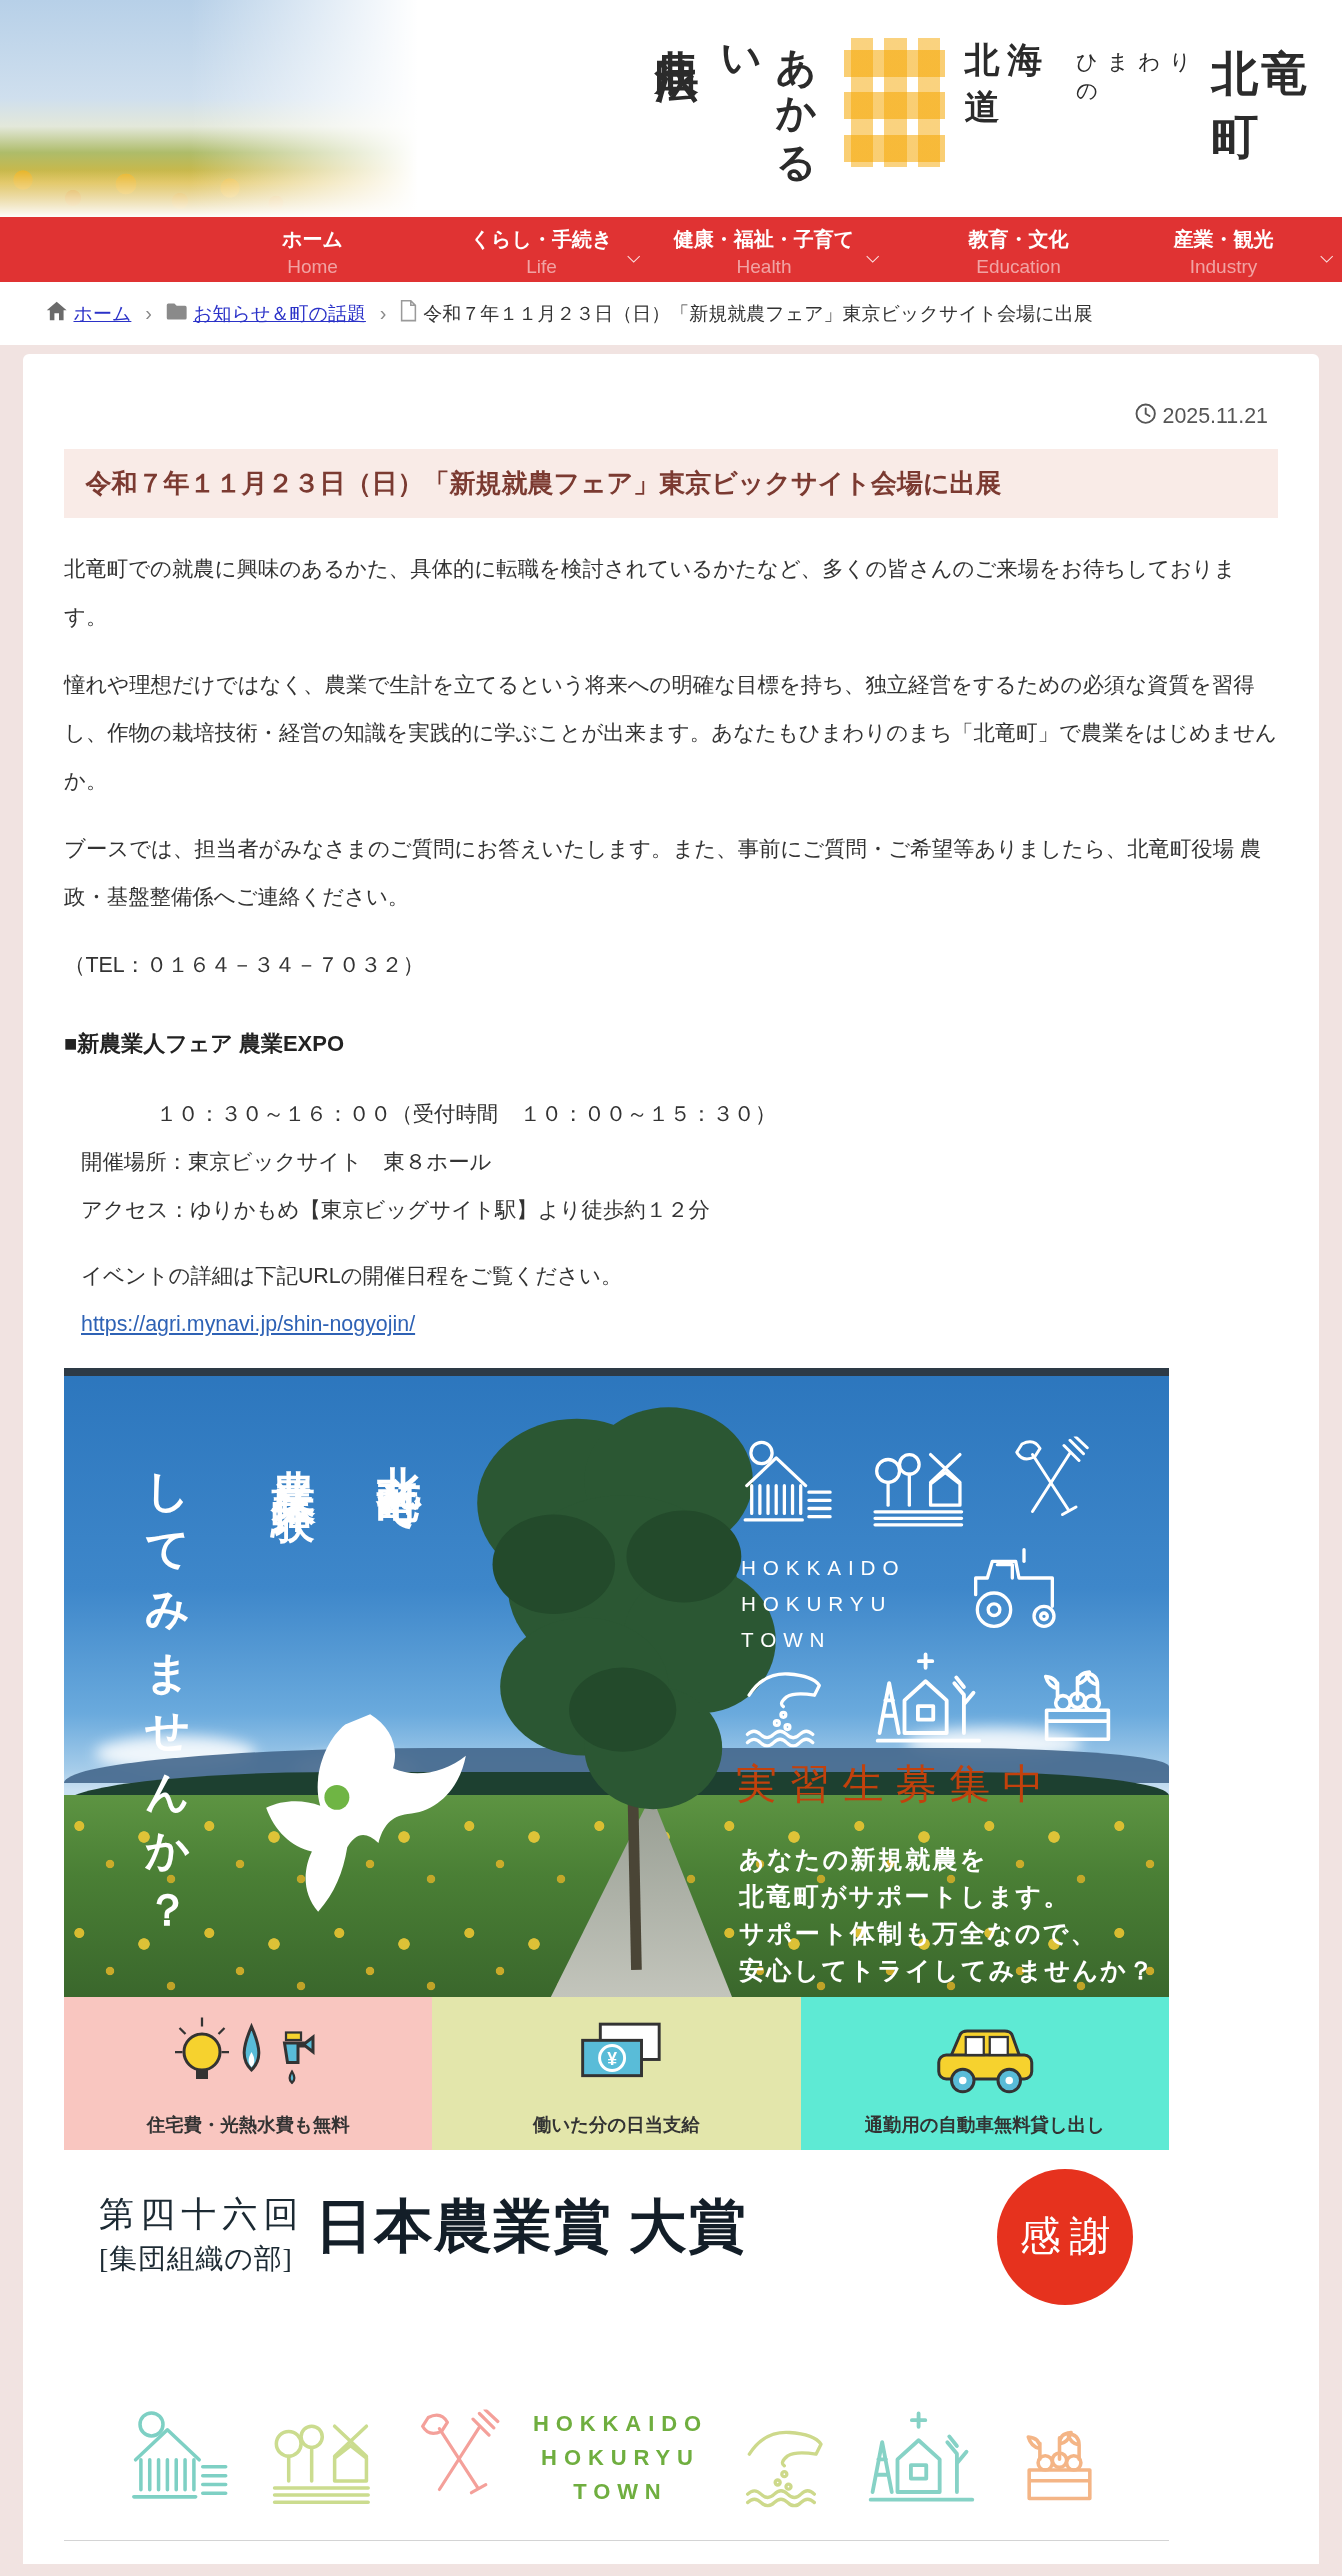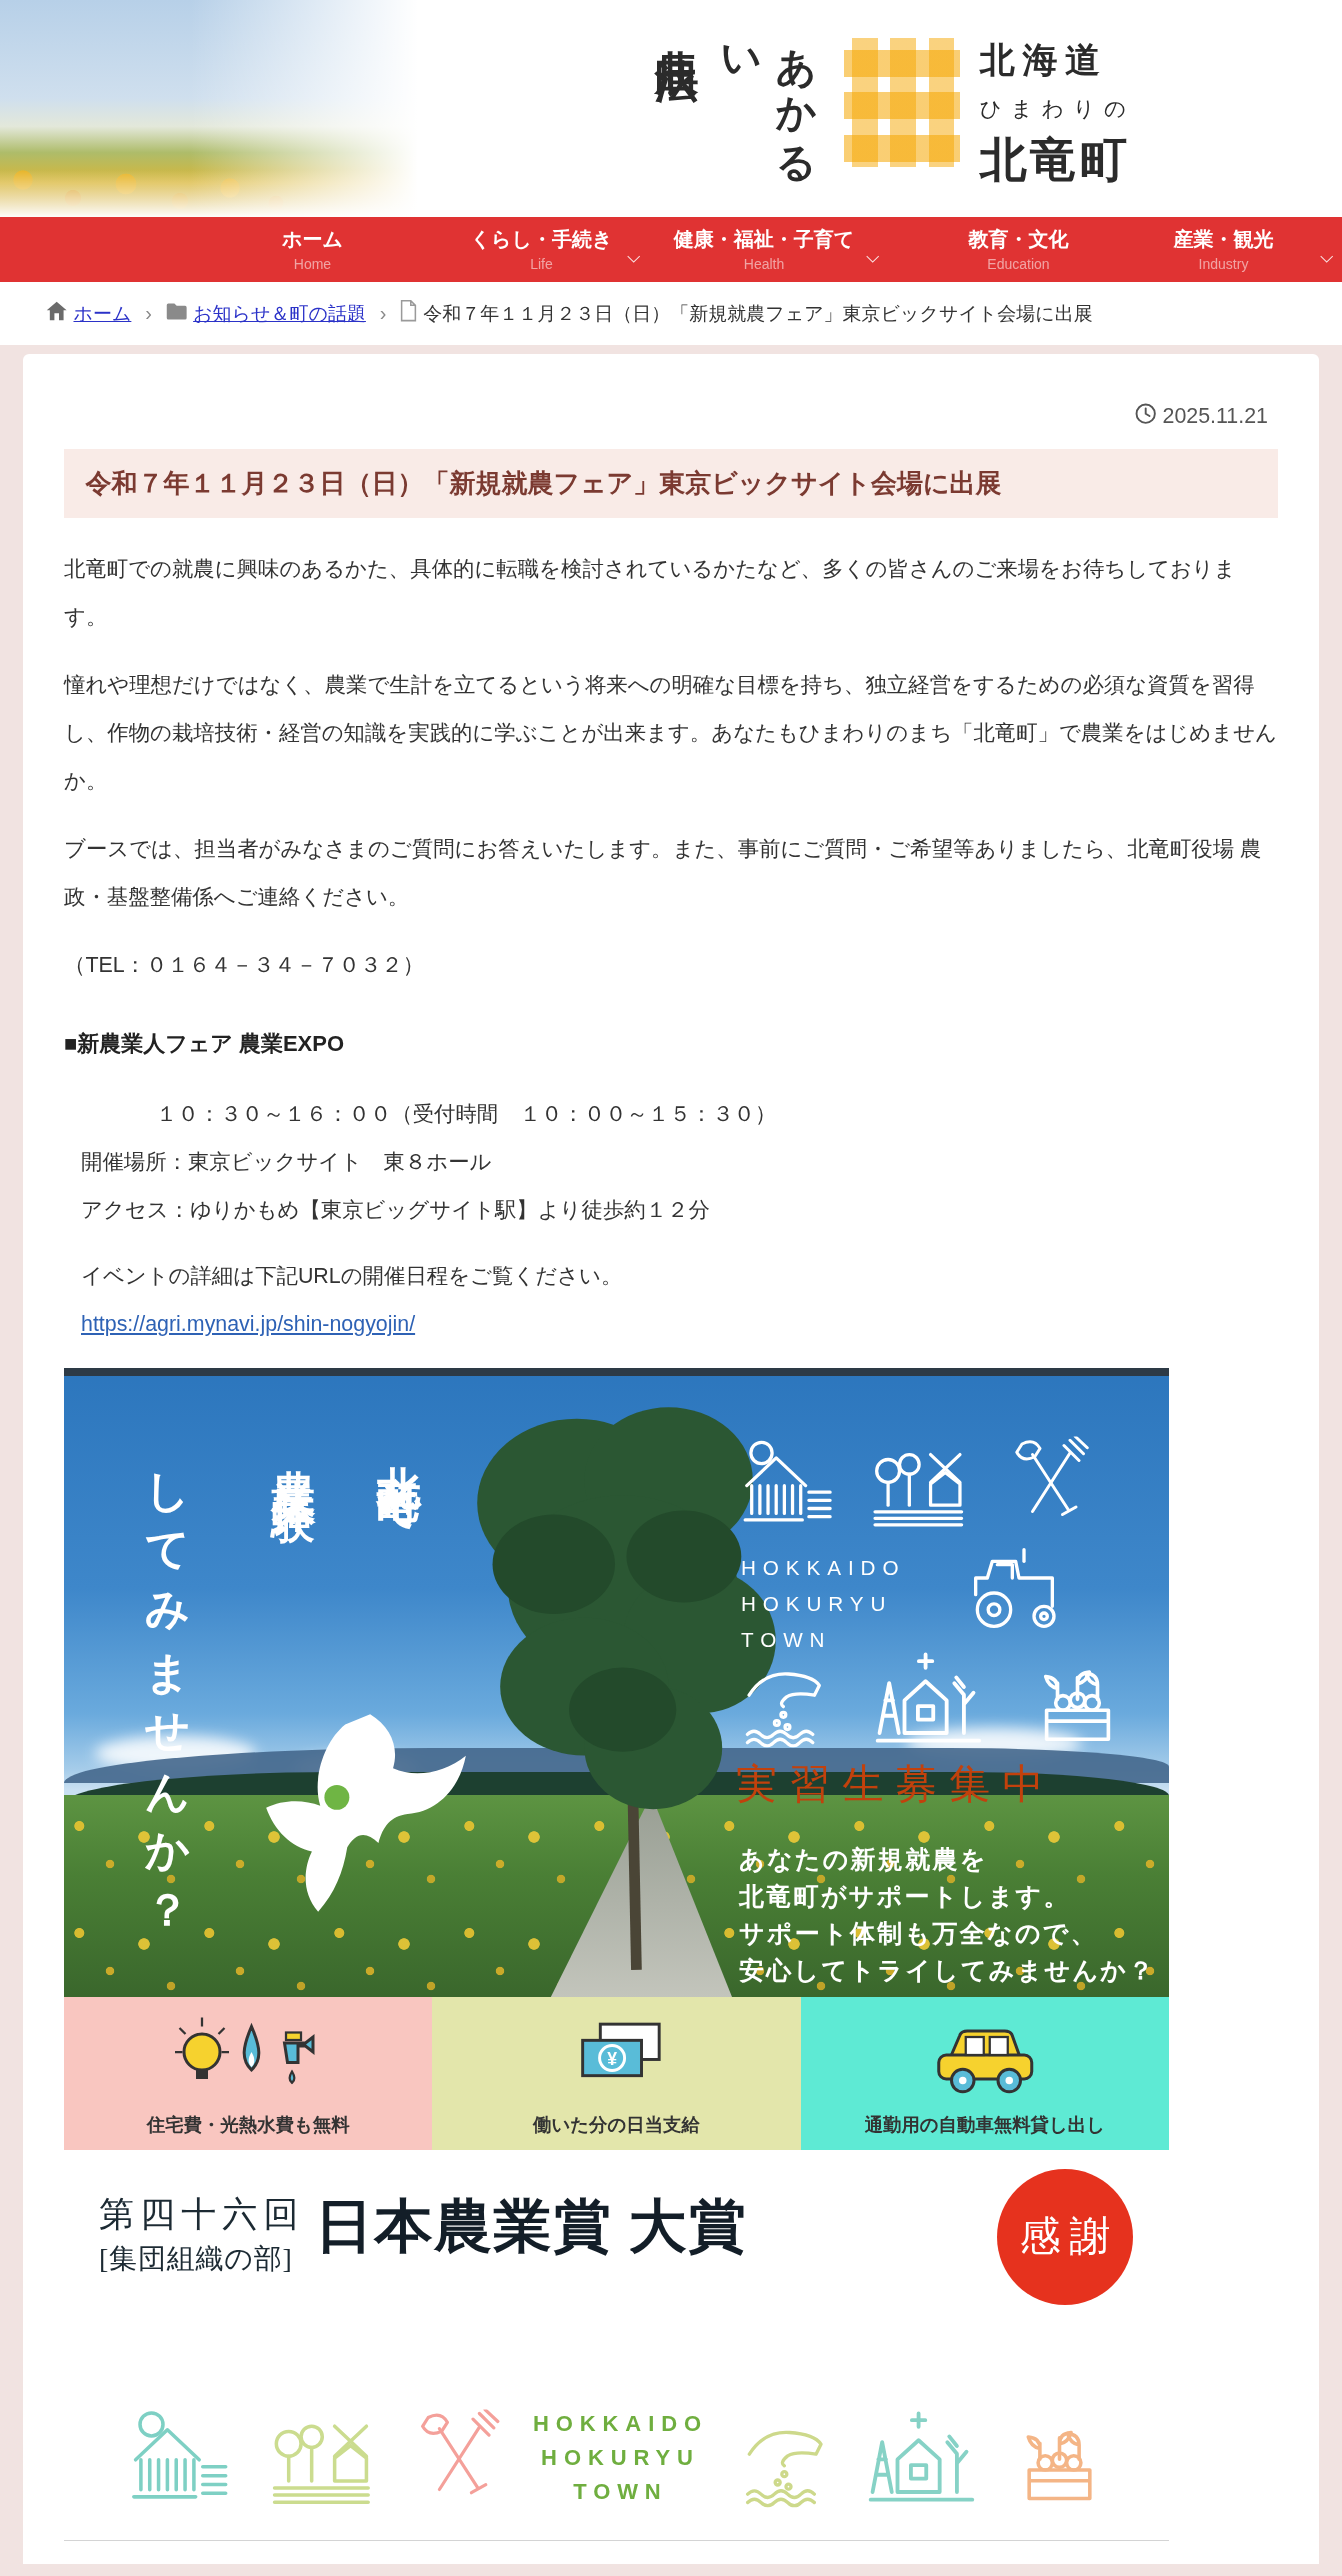--- a/index.html
+++ b/index.html
@@ -22,30 +22,30 @@
       linear-gradient(to bottom, #b7d0e8 0%, #cfdfee 45%, #e3e8da 58%, #aebc6a 70%, #d9b637 84%, #caa026 100%);}
   .logo{position:absolute;left:647px;top:15.3px;display:flex;align-items:flex-start;gap:20px;cursor:pointer;}
   .callig{display:flex;flex-direction:row;gap:7.7px;height:180px;}
   .vtx{writing-mode:vertical-rl;text-orientation:upright;font-family:"Liberation Serif","DejaVu Serif",serif;
        font-weight:700;color:#2b2b2b;}
   .c1{font-size:44px;letter-spacing:4.6px;}
   .c2{font-size:40px;letter-spacing:3.1px;padding-top:4.6px;}
   .gingham{width:116px;height:129px;margin-top:23px;background:
      linear-gradient(to right, transparent 0 7%, rgba(245,166,0,.5) 7% 29%, transparent 29% 40%, rgba(245,166,0,.5) 40% 62%, transparent 62% 73%, rgba(245,166,0,.5) 73% 95%, transparent 95%),
      linear-gradient(to bottom, transparent 0 9%, rgba(245,166,0,.55) 9% 30%, transparent 30% 42%, rgba(245,166,0,.55) 42% 63%, transparent 63% 75%, rgba(245,166,0,.55) 75% 96%, transparent 96%);}
-  .logo-text{display:flex;flex-direction:column;margin-top:21.4px;color:#2b2b2b;}
+  .logo-text{display:flex;flex-direction:row;margin-top:21.4px;color:#2b2b2b;}
   .l-region{font-size:35px;font-weight:700;letter-spacing:7.7px;}
   .l-tag{font-size:21.4px;letter-spacing:9.2px;margin-top:10.7px;}
   .l-town{font-size:47px;font-weight:800;letter-spacing:3.1px;margin-top:6.1px;}
 
   
   .nav{position:relative;height:65px;background:#e03333;}
   .nav-item{position:absolute;top:9.2px;text-align:center;cursor:pointer;}
   .nav-jp{display:block;color:#fff;font-size:20px;font-weight:700;}
-  .nav-en{display:block;color:rgba(255,255,255,.55);font-size:14px;margin-top:3.1px;}
+  .nav-en{display:block;color:rgba(255,255,255,.55);font-size:19px;margin-top:3.1px;}
   .chev{position:absolute;width:8.4px;height:8.4px;border-right:1.5px solid rgba(255,255,255,.85);
         border-bottom:1.5px solid rgba(255,255,255,.85);transform:rotate(45deg);top:35px;}
 
   
   .breadcrumb{position:relative;height:63px;background:#fff;display:flex;align-items:center;
               padding-left:46px;font-size:19px;}
   .bc-sep{color:#888;margin:0 13.8px;font-size:20px;}
   .bc-link{color:#2b32c8;text-decoration:underline;cursor:pointer;}
   .bc-current{color:#333;}
   .bc-ic{margin-right:6.1px;display:inline-block;vertical-align:-3.1px;}

